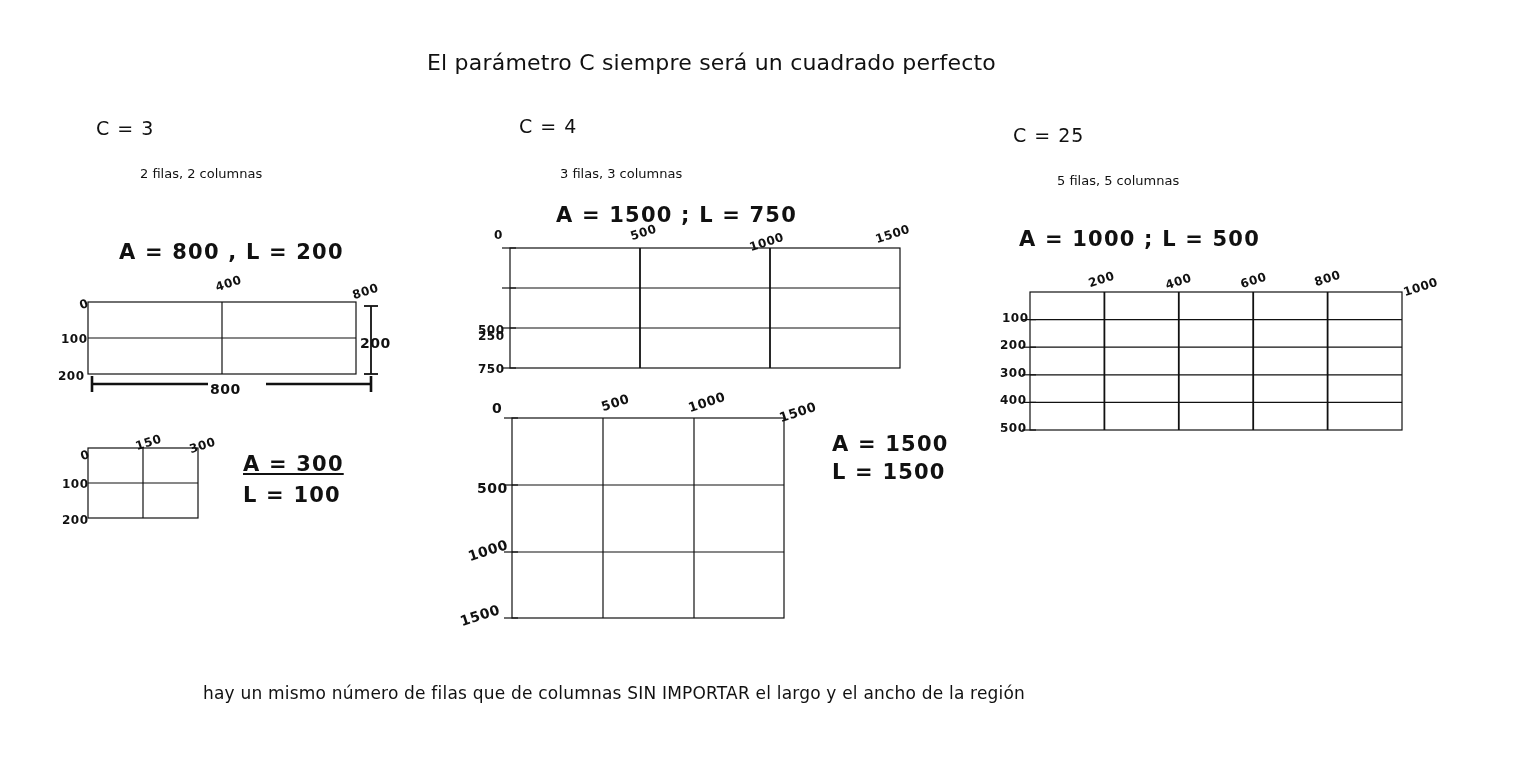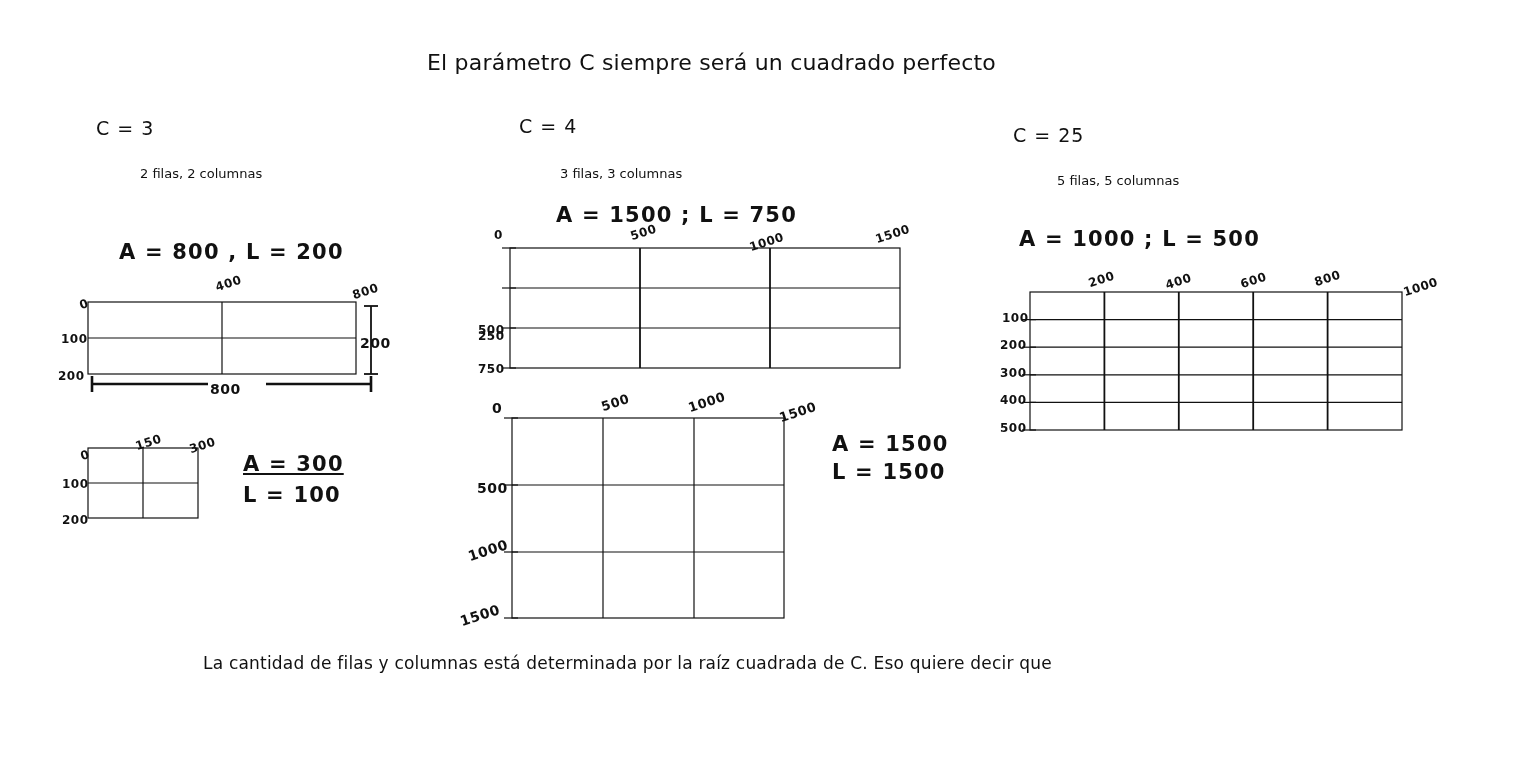--- a/index.html
+++ b/index.html
@@ -188,15 +188,15 @@
   <div class="txt tick-rot" style="left:1168px; top:278px;">400</div>
   <div class="txt tick-rot" style="left:1243px; top:277px;">600</div>
   <div class="txt tick-rot" style="left:1317px; top:275px;">800</div>
   <div class="txt tick-rot" style="left:1406px; top:285px;">1000</div>
   <div class="txt tick" style="left:1002px; top:311px;">100</div>
   <div class="txt tick" style="left:1000px; top:338px;">200</div>
   <div class="txt tick" style="left:1000px; top:366px;">300</div>
   <div class="txt tick" style="left:1000px; top:393px;">400</div>
   <div class="txt tick" style="left:1000px; top:421px;">500</div>
 
-  <div class="txt footer" style="left:203px; top:648px;">La cantidad de filas y columnas está determinada por la raíz cuadrada de C. Eso quiere decir que</div>
+  <div class="txt footer" style="left:203px; top:678px;">hay un mismo número de filas que de columnas SIN IMPORTAR el largo y el ancho de la región</div>
 
 </div>
 
 </body></html>

